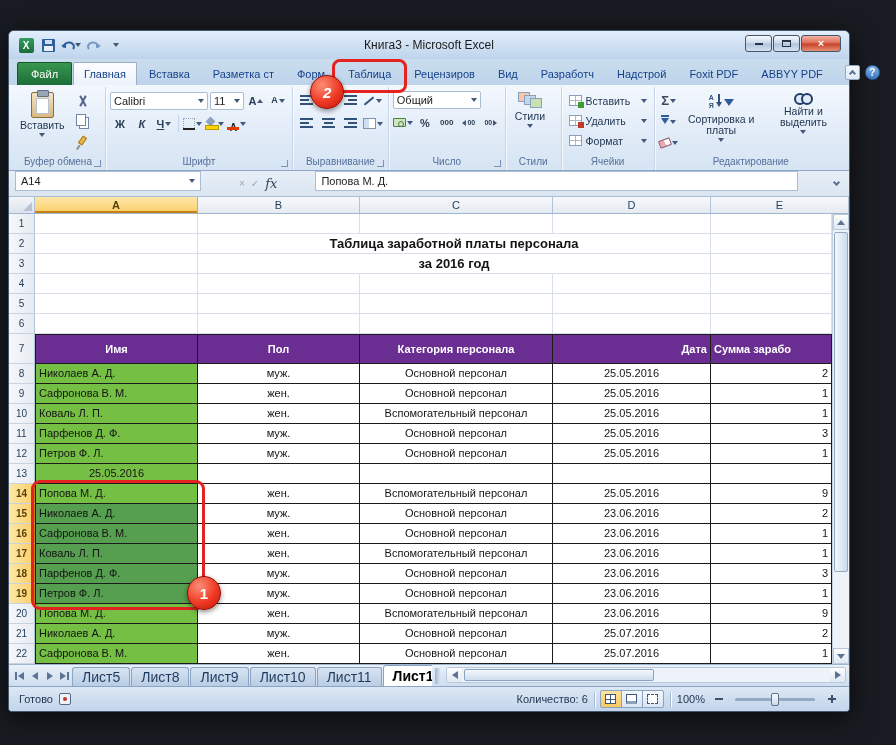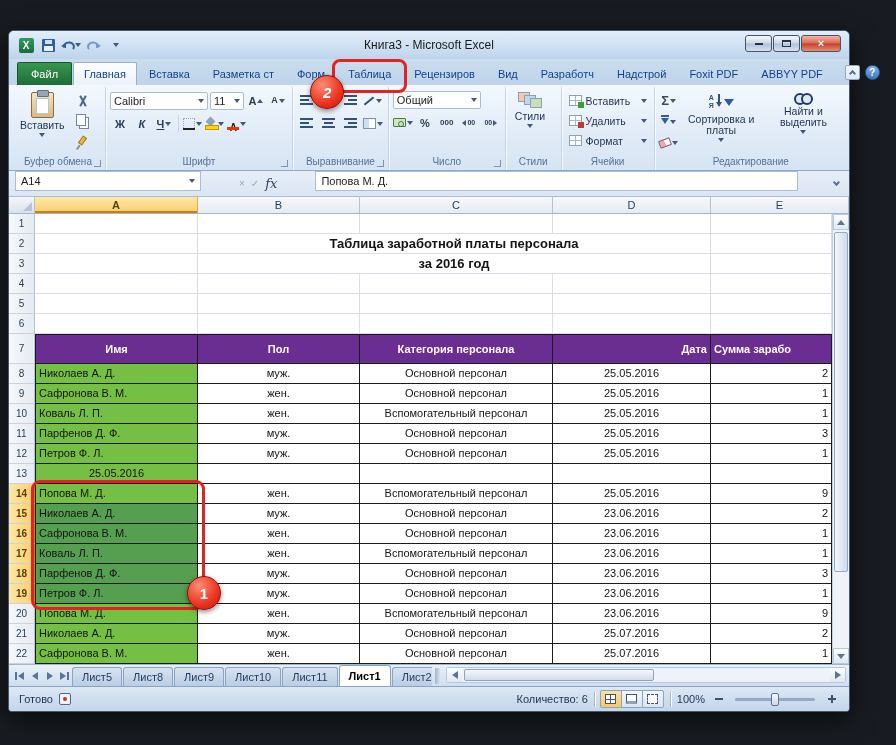--- a/index.html
+++ b/index.html
@@ -201,21 +201,21 @@
   .vthumb { position:absolute; left:1px; right:1px; top:2px; height:340px; background:linear-gradient(90deg,#f2f7fc,#cfdcec); border:1px solid #93a9c4; border-radius:2px; }
 
   
   .tabsbar { height:22px; flex:none; background:linear-gradient(#e9f0f8,#cfdeef); border-top:1px solid #9eb6ce;
     display:flex; align-items:flex-end; padding-left:3px; }
   .navbtn { width:15px; height:15px; margin-bottom:3px; display:flex; align-items:center; justify-content:center; gap:1px; flex:none; }
   .nb-bar { width:2px; height:8px; background:#5c7494; }
   .nb-l { width:0; height:0; border-top:4px solid transparent; border-bottom:4px solid transparent; border-right:6px solid #5c7494; }
   .nb-r { width:0; height:0; border-top:4px solid transparent; border-bottom:4px solid transparent; border-left:6px solid #5c7494; }
   .sheettabs { display:flex; align-items:flex-end; width:360px; overflow:hidden; flex:none; }
-  .stab { height:19px; padding:0 9px; font-size:11px; color:#1e3a5f; white-space:nowrap;
+  .stab { height:19px; padding:0 9px; font-size:14px; color:#1e3a5f; white-space:nowrap;
     background:linear-gradient(#d7e3f0,#b9cde4); border:1px solid #8ba4c4; border-bottom:0;
     border-radius:3px 3px 0 0; display:flex; align-items:center; margin-right:1px; flex:none; }
   .stab.active { background:#fff; color:#000; font-weight:bold; height:21px; }
   .tabsplit { width:5px; height:16px; margin:0 3px 2px; background:linear-gradient(90deg,#9fb4cd,#d8e4f1); border-radius:1px; flex:none; }
   .hscroll { flex:1; height:16px; margin:0 3px 3px; background:#eef3fa; border:1px solid #b9c8da; border-radius:2px; display:flex; align-items:center; }
   .hs-btn { width:15px; height:14px; display:flex; align-items:center; justify-content:center; background:linear-gradient(#fdfefe,#dfe8f3); flex:none; }
   .hthumb { width:190px; height:12px; margin-left:2px; background:linear-gradient(#f4f8fc,#cfdcec); border:1px solid #8ba4c4; border-radius:2px; }
   .hs-sp { flex:1; }
 
   

